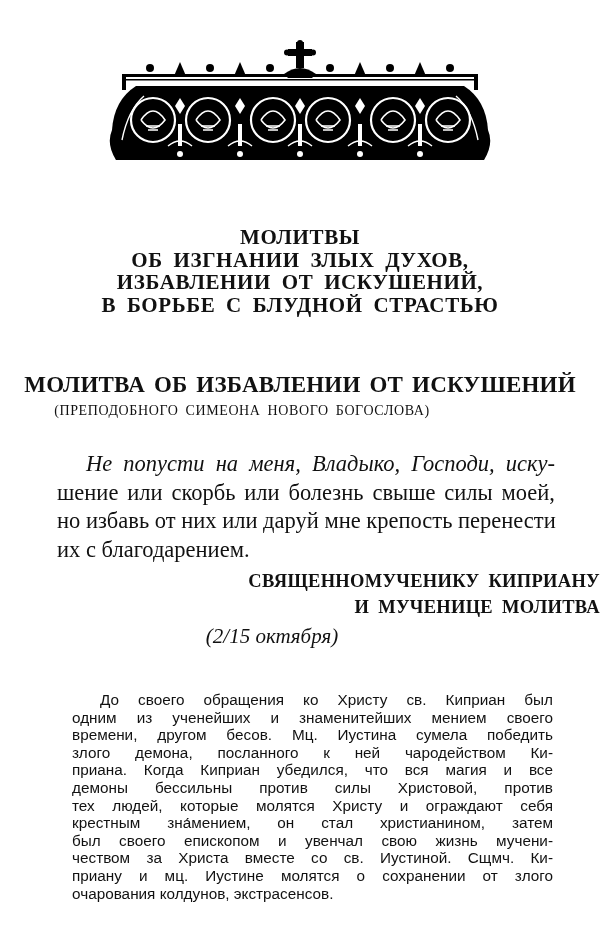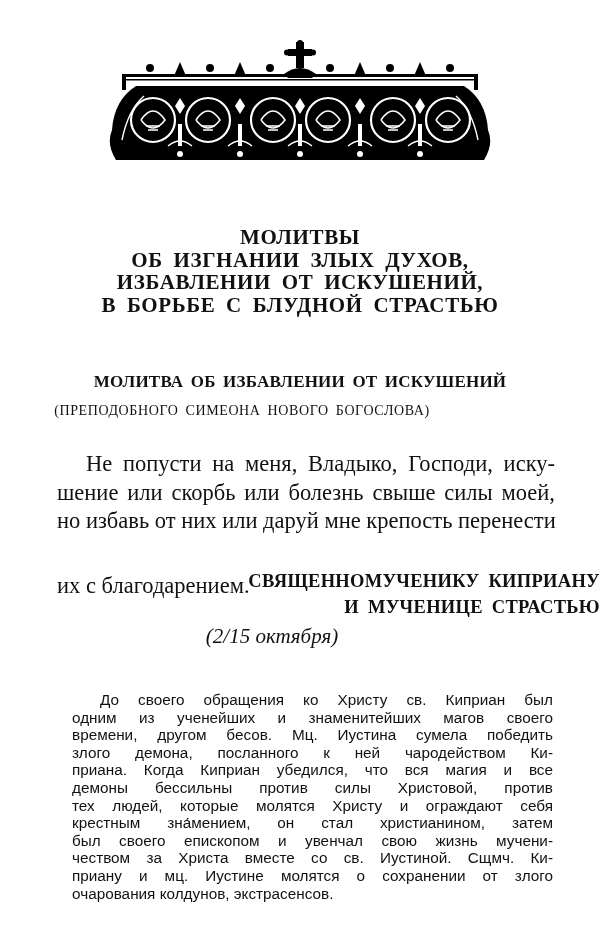--- a/index.html
+++ b/index.html
@@ -7,29 +7,29 @@
   .page { position: absolute; inset: 0; padding-left: 8px; }
 
   .ornament { position: absolute; left: 108px; top: 40px; width: 384px; height: 130px; }
 
   .title-block { position: absolute; left: 0; width: 600px; top: 226px; text-align: center;
     font-family: "Liberation Serif", serif; font-weight: bold; font-size: 21px; line-height: 22.5px;
     letter-spacing: 0.6px; word-spacing: 5px; }
   .title-block div { white-space: nowrap; }
 
   .subhead { position: absolute; left: 0; width: 600px; top: 372px; text-align: center;
-    font-family: "Liberation Serif", serif; font-weight: bold; font-size: 17px; letter-spacing: 0.2px; word-spacing: 3px; white-space: nowrap; }
+    font-family: "Liberation Serif", serif; font-weight: bold; font-size: 23px; letter-spacing: 0.2px; word-spacing: 3px; white-space: nowrap; }
   .attrib { position: absolute; left: 0; width: 484px; top: 403px; text-align: center;
     font-family: "Liberation Serif", serif; font-size: 14px; letter-spacing: 0.6px; word-spacing: 3px; white-space: nowrap; }
 
   .prayer { position: absolute; left: 57px; width: 498px; top: 450px;
     font-family: "Liberation Serif", serif; font-size: 22.5px; line-height: 28.5px; }
   .prayer .ln { display: block; text-align: justify; text-align-last: justify; white-space: nowrap; height: 28.5px; }
-  .prayer .ln.indent { padding-left: 29px; }
-  .prayer .ln.last { text-align-last: left; margin-top: 36px; }
+  .prayer .ln.indent { padding-left: 29px; font-style: italic; }
+  .prayer .ln.last { text-align-last: left; }
 
   .section-title { position: absolute; left: 0; width: 600px; top: 568px; text-align: right;
     font-family: "Liberation Serif", serif; font-weight: bold; font-size: 18.5px; line-height: 26px; letter-spacing: 0.3px; word-spacing: 4px; }
   .section-title div { white-space: nowrap; }
   .feast-date { position: absolute; left: 0; width: 544px; top: 624px; text-align: center;
     font-family: "Liberation Serif", serif; font-style: italic; font-size: 21px; }
 
   .life { position: absolute; left: 72px; width: 481px; top: 667px;
     font-family: "Liberation Sans", sans-serif; font-size: 15.3px; line-height: 17.6px; margin-top: 24px; }
   .life .ln { display: block; text-align: justify; text-align-last: justify; white-space: nowrap; height: 17.6px; }
@@ -132,27 +132,27 @@
 
   <div class="prayer">
     <span class="ln indent">Не попусти на меня, Владыко, Господи, иску-</span>
     <span class="ln">шение или скорбь или болезнь свыше силы моей,</span>
     <span class="ln">но избавь от них или даруй мне крепость перенести</span>
     <span class="ln last">их с благодарением.</span>
   </div>
 
   <div class="section-title">
     <div>СВЯЩЕННОМУЧЕНИКУ КИПРИАНУ</div>
-    <div>И МУЧЕНИЦЕ СТРАСТЬЮ</div>
+    <div>И МУЧЕНИЦЕ МОЛИТВА</div>
   </div>
   <div class="feast-date">(2/15 октября)</div>
 
   <div class="life">
     <span class="ln indent">До своего обращения ко Христу св. Киприан был</span>
-    <span class="ln">одним из ученейших и знаменитейших магов своего</span>
+    <span class="ln">одним из ученейших и знаменитейших мением своего</span>
     <span class="ln">времени, другом бесов. Мц. Иустина сумела победить</span>
     <span class="ln">злого демона, посланного к ней чародейством Ки-</span>
     <span class="ln">приана. Когда Киприан убедился, что вся магия и все</span>
     <span class="ln">демоны бессильны против силы Христовой, против</span>
     <span class="ln">тех людей, которые молятся Христу и ограждают себя</span>
     <span class="ln">крестным зна́мением, он стал христианином, затем</span>
     <span class="ln">был своего епископом и увенчал свою жизнь мучени-</span>
     <span class="ln">чеством за Христа вместе со св. Иустиной. Сщмч. Ки-</span>
     <span class="ln">приану и мц. Иустине молятся о сохранении от злого</span>
     <span class="ln last">очарования колдунов, экстрасенсов.</span>

